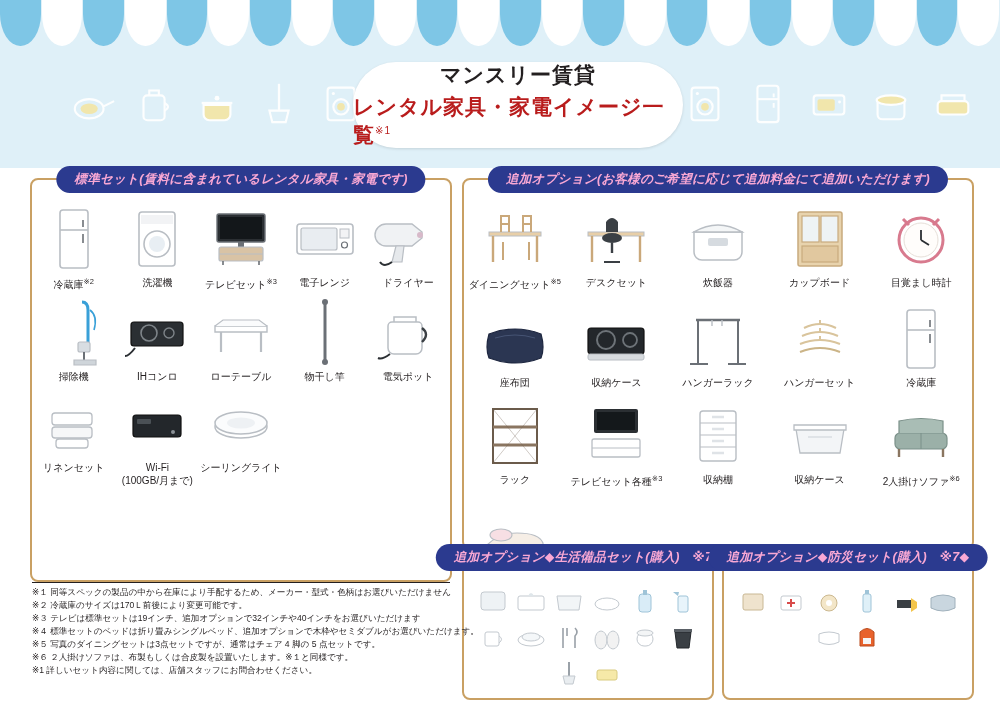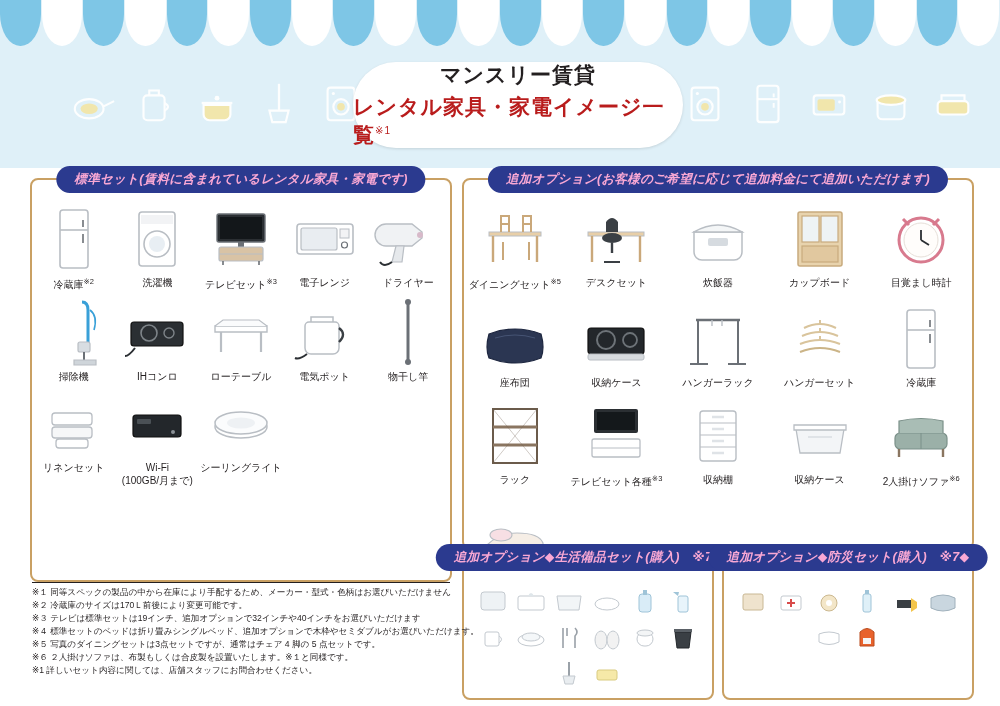--- a/index.html
+++ b/index.html
@@ -331,37 +331,37 @@
             <path d="M10 30 h52 v6 h-52 z" fill="#ffffff" stroke="#b9bec4" stroke-width="1.4"></path>
             <path d="M16 36 v20 M56 36 v20" stroke="#b9bec4" stroke-width="2.2"></path>
             <path d="M10 30 l8 -6 h36 l8 6" fill="#fafbfc" stroke="#b9bec4" stroke-width="1.2"></path>
           </svg>
         </div>
         <div class="caption">ローテーブル</div>
       </div>
       <div class="cell">
         <div class="thumb">
           <svg viewBox="0 0 72 74" width="72" height="74">
+            <path d="M36 6 v60" stroke="#6b7076" stroke-width="3"></path>
+            <circle cx="36" cy="6" r="3" fill="#6b7076"></circle>
+            <circle cx="36" cy="66" r="3" fill="#6b7076"></circle>
+          </svg>
+        </div>
+        <div class="caption">物干し竿</div>
+      </div>
+      <div class="cell">
+        <div class="thumb">
+          <svg viewBox="0 0 72 74" width="72" height="74">
             <path d="M20 26 h26 a4 4 0 0 1 4 4 v22 a6 6 0 0 1 -6 6 h-22 a6 6 0 0 1 -6 -6 v-22 a4 4 0 0 1 4 -4 z" fill="#ffffff" stroke="#b9bec4" stroke-width="1.5"></path>
             <path d="M22 26 v-5 h22 v5" fill="none" stroke="#b9bec4" stroke-width="1.5"></path>
             <path d="M50 32 q8 6 0 14" stroke="#3a3f44" stroke-width="2.4" fill="none"></path>
             <path d="M18 58 q-8 6 -12 4" stroke="#2b2f33" stroke-width="2" fill="none"></path>
           </svg>
         </div>
         <div class="caption">電気ポット</div>
-      </div>
-      <div class="cell">
-        <div class="thumb">
-          <svg viewBox="0 0 72 74" width="72" height="74">
-            <path d="M36 6 v60" stroke="#6b7076" stroke-width="3"></path>
-            <circle cx="36" cy="6" r="3" fill="#6b7076"></circle>
-            <circle cx="36" cy="66" r="3" fill="#6b7076"></circle>
-          </svg>
-        </div>
-        <div class="caption">物干し竿</div>
       </div>
       <div class="cell">
         <div class="thumb">
           <svg viewBox="0 0 72 74" width="72" height="74">
             <rect x="14" y="26" width="40" height="12" rx="3" fill="#ffffff" stroke="#b9bec4" stroke-width="1.3"></rect>
             <rect x="14" y="40" width="40" height="11" rx="3" fill="#f6f7f8" stroke="#b9bec4" stroke-width="1.3"></rect>
             <rect x="18" y="52" width="32" height="9" rx="3" fill="#ffffff" stroke="#b9bec4" stroke-width="1.3"></rect>
           </svg>
         </div>
         <div class="caption">リネンセット</div>

